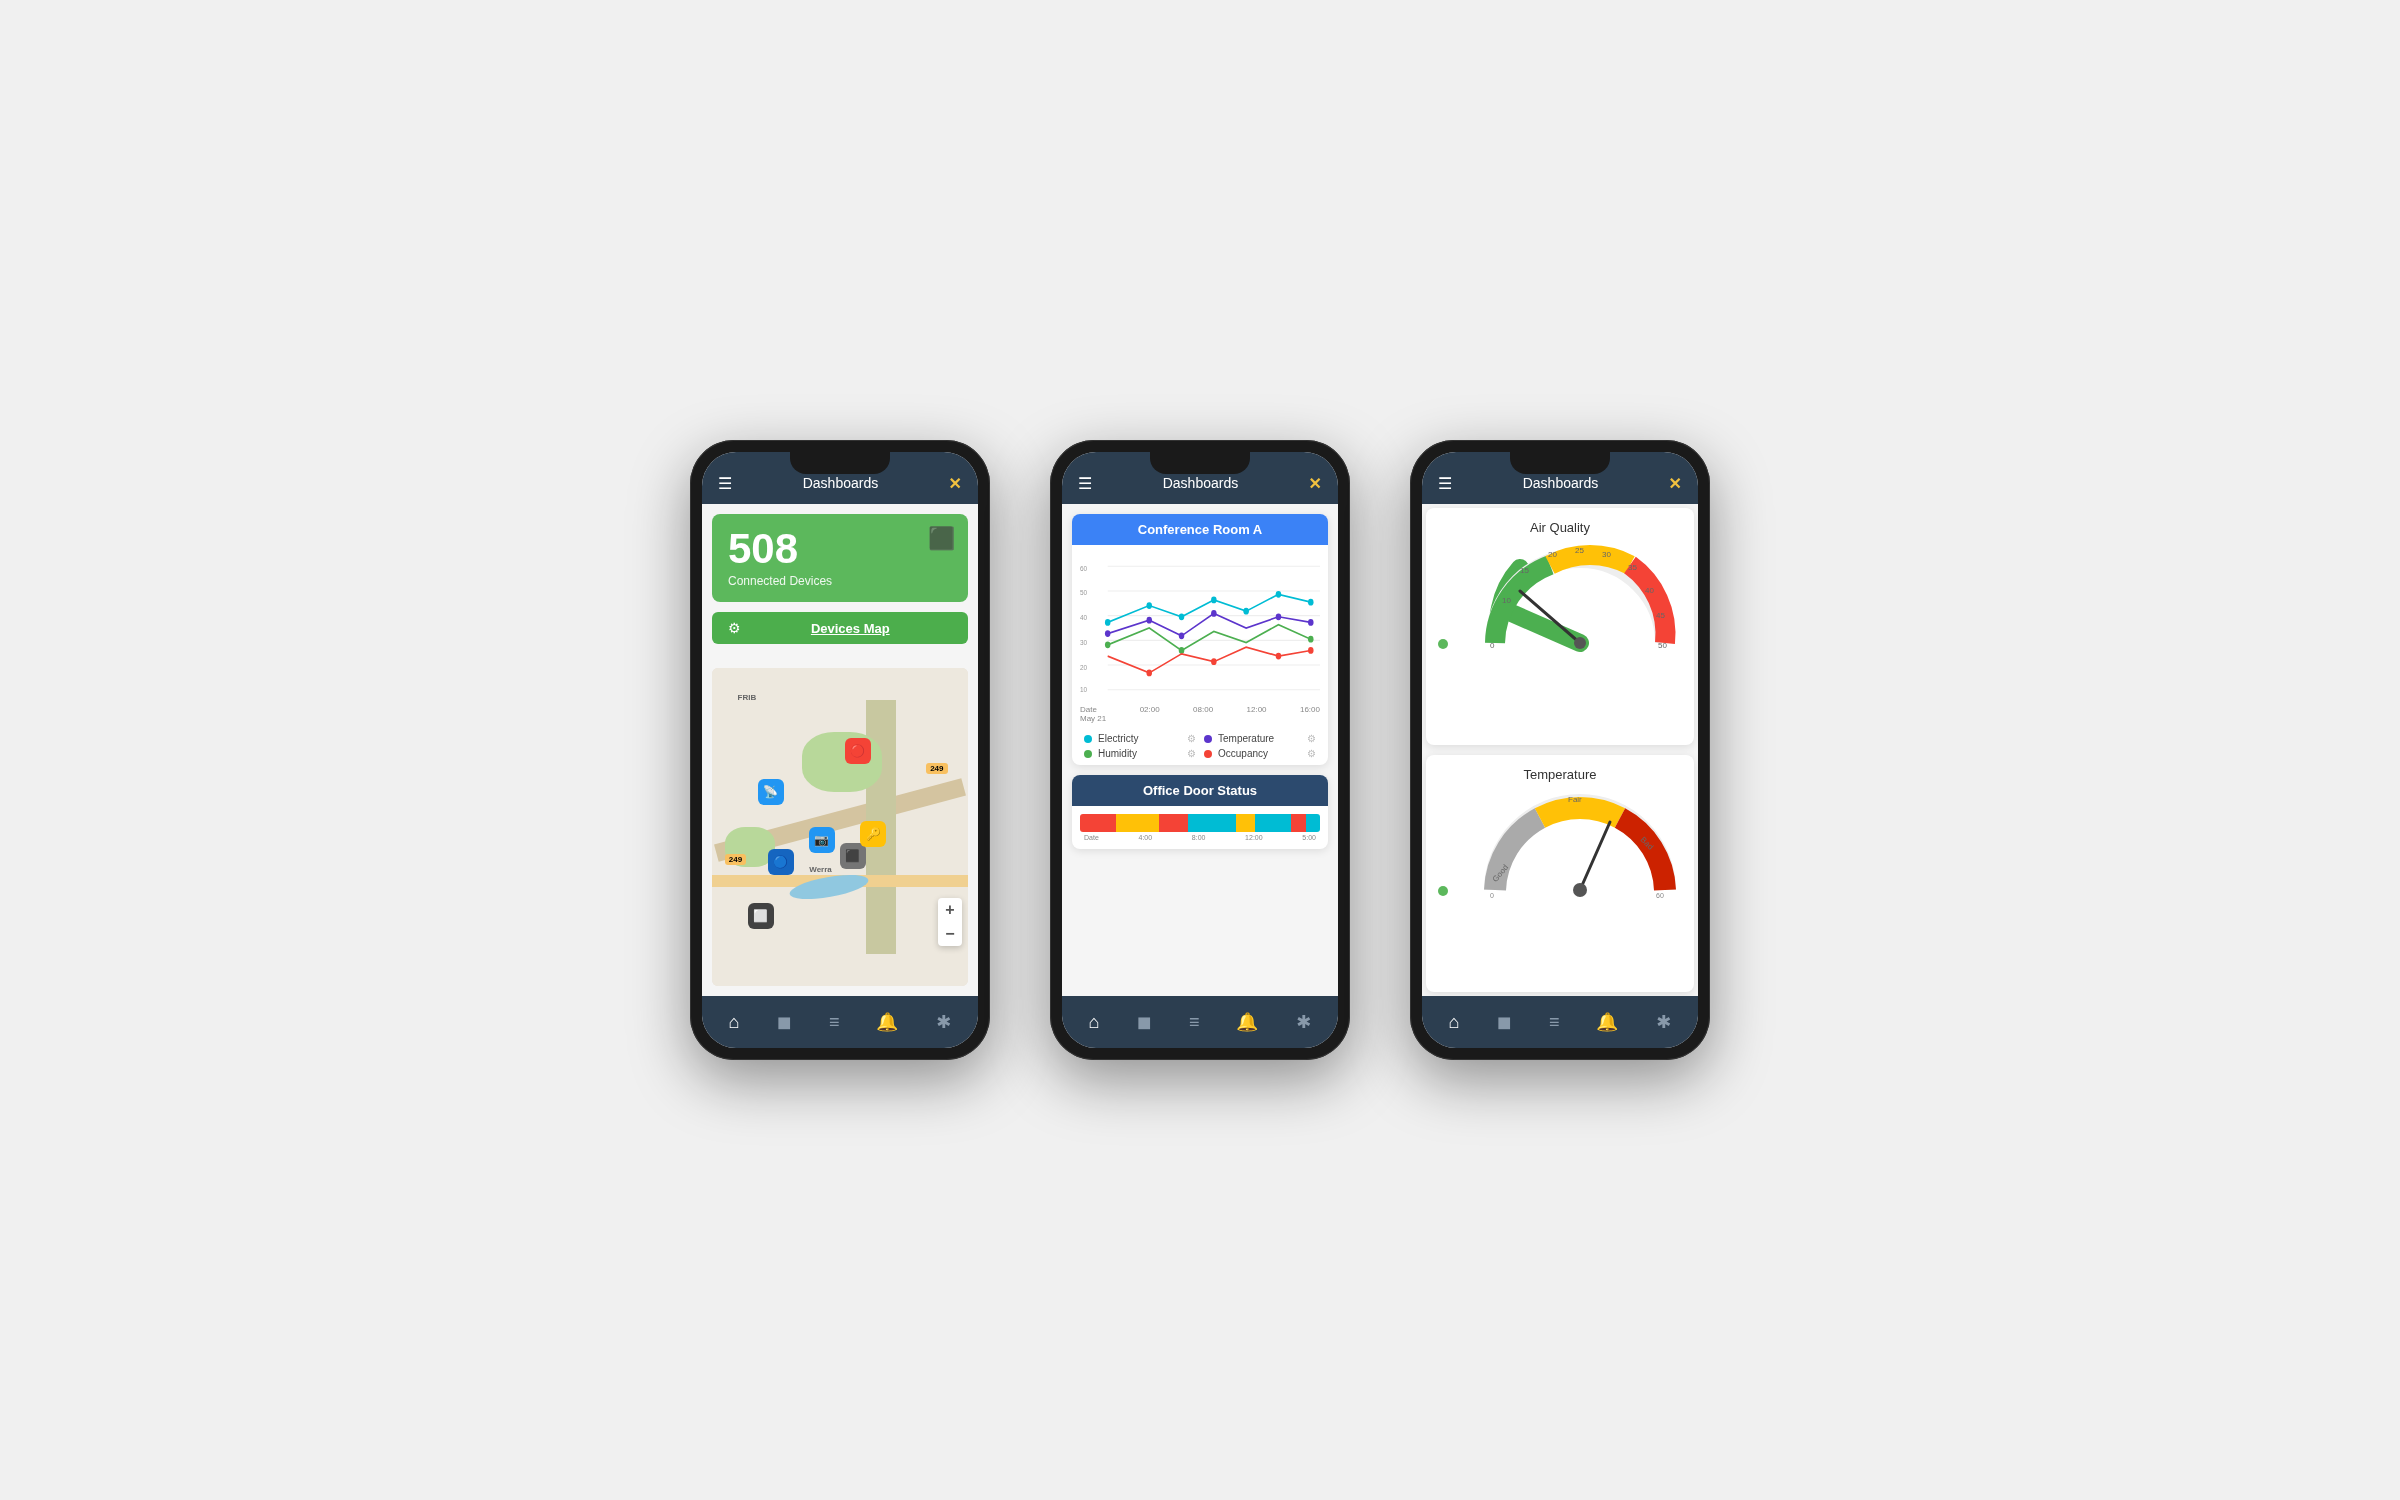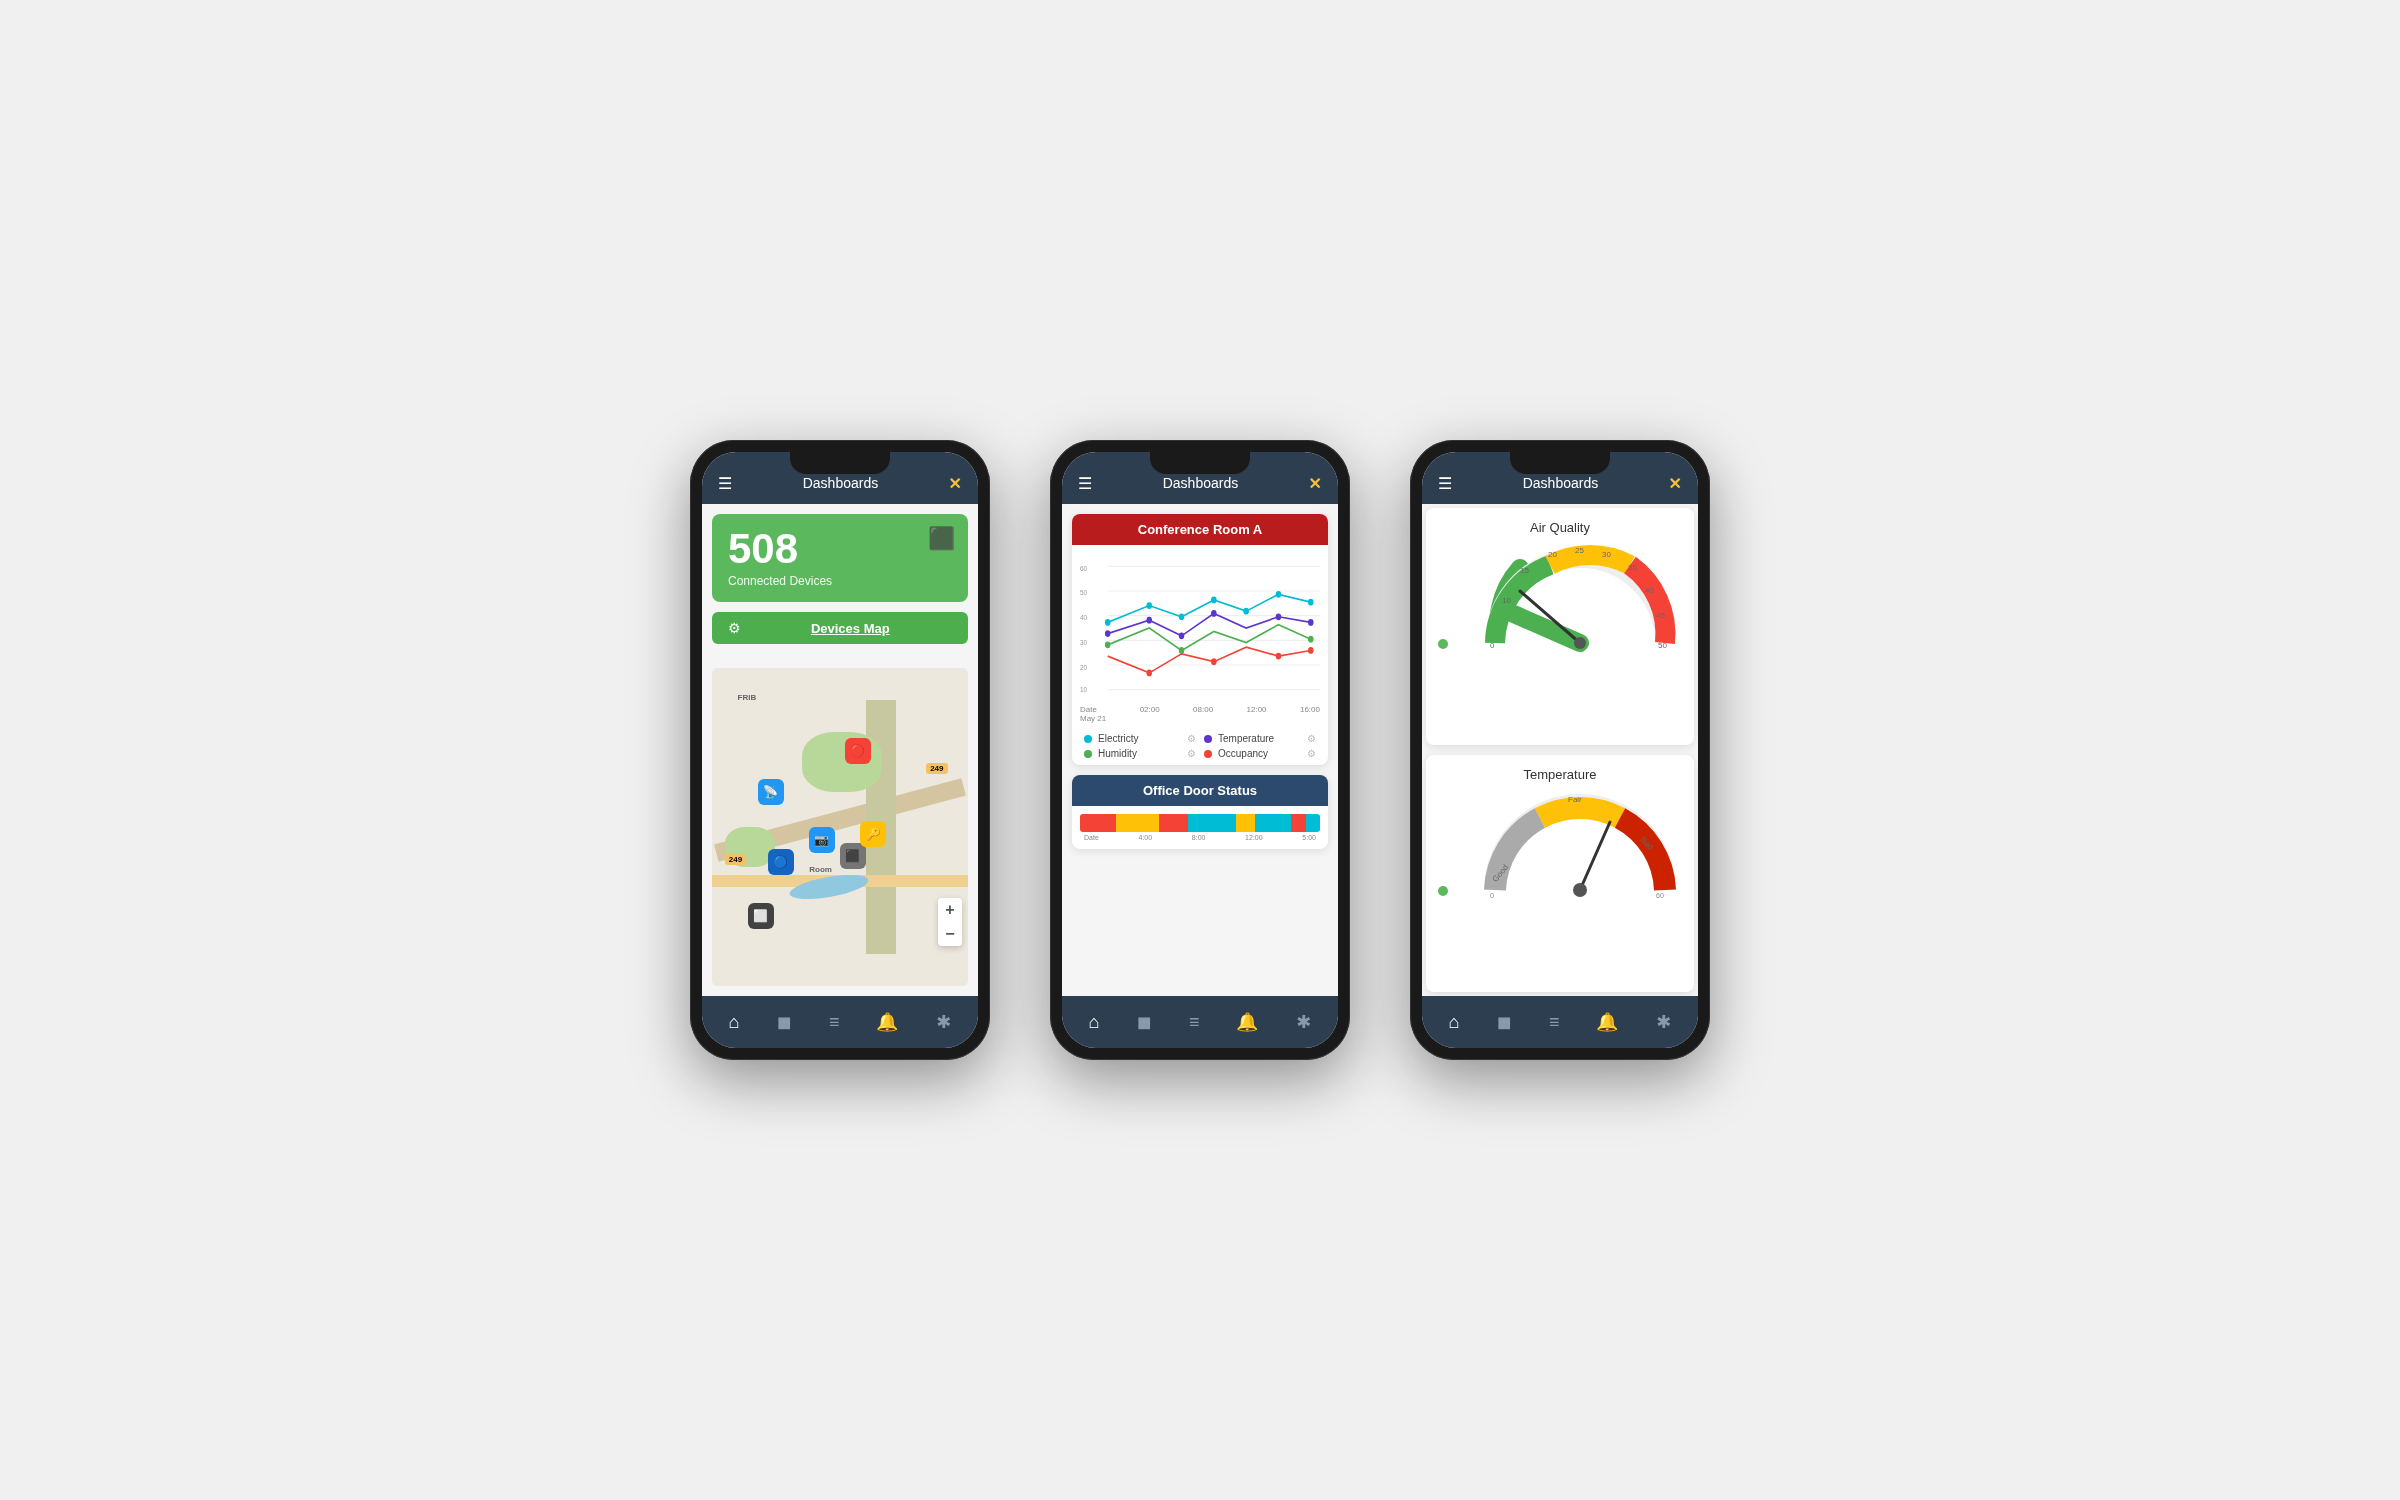--- a/index.html
+++ b/index.html
@@ -207,21 +207,21 @@
 
     
     .p2-content { padding: 10px; display: flex; flex-direction: column; gap: 10px; flex: 1; }
     .p2-card {
       background: #fff;
       border-radius: 8px;
       box-shadow: 0 2px 8px rgba(0,0,0,0.1);
       overflow: hidden;
     }
     .p2-card-header {
-      background: #b91c1c;
+      background: #3b82f6;
       padding: 8px 12px;
       color: #fff;
       font-size: 13px;
       font-weight: 600;
       text-align: center;
     }
     .p2-chart-area {
       padding: 10px 8px 4px;
       height: 160px;
       position: relative;
@@ -344,21 +344,21 @@
             <div class="map-road r1"></div>
             <div class="map-road r2"></div>
             <div class="map-road r3"></div>
 
             <div class="map-green g1"></div>
             <div class="map-green g2"></div>
 
             <div class="map-water w1"></div>
 
             <div class="map-label" style="top:8%;left:10%;">FRIB</div>
-            <div class="map-label" style="top:62%;left:38%;">Room</div>
+            <div class="map-label" style="top:62%;left:38%;">Werra</div>
 
             <div class="map-249" style="bottom:38%;left:5%;">249</div>
             <div class="map-249" style="top:30%;right:8%;">249</div>
 
             <div class="map-pin" style="background:#2196F3;top:35%;left:18%;">📡</div>
             <div class="map-pin" style="background:#f44336;top:22%;left:52%;">🔴</div>
             <div class="map-pin" style="background:#2196F3;top:50%;left:38%;">📷</div>
             <div class="map-pin" style="background:#1565C0;top:57%;left:22%;">🔵</div>
             <div class="map-pin" style="background:#757575;top:55%;left:50%;">⬛</div>
             <div class="map-pin" style="background:#FFC107;top:48%;left:58%;">🔑</div>

